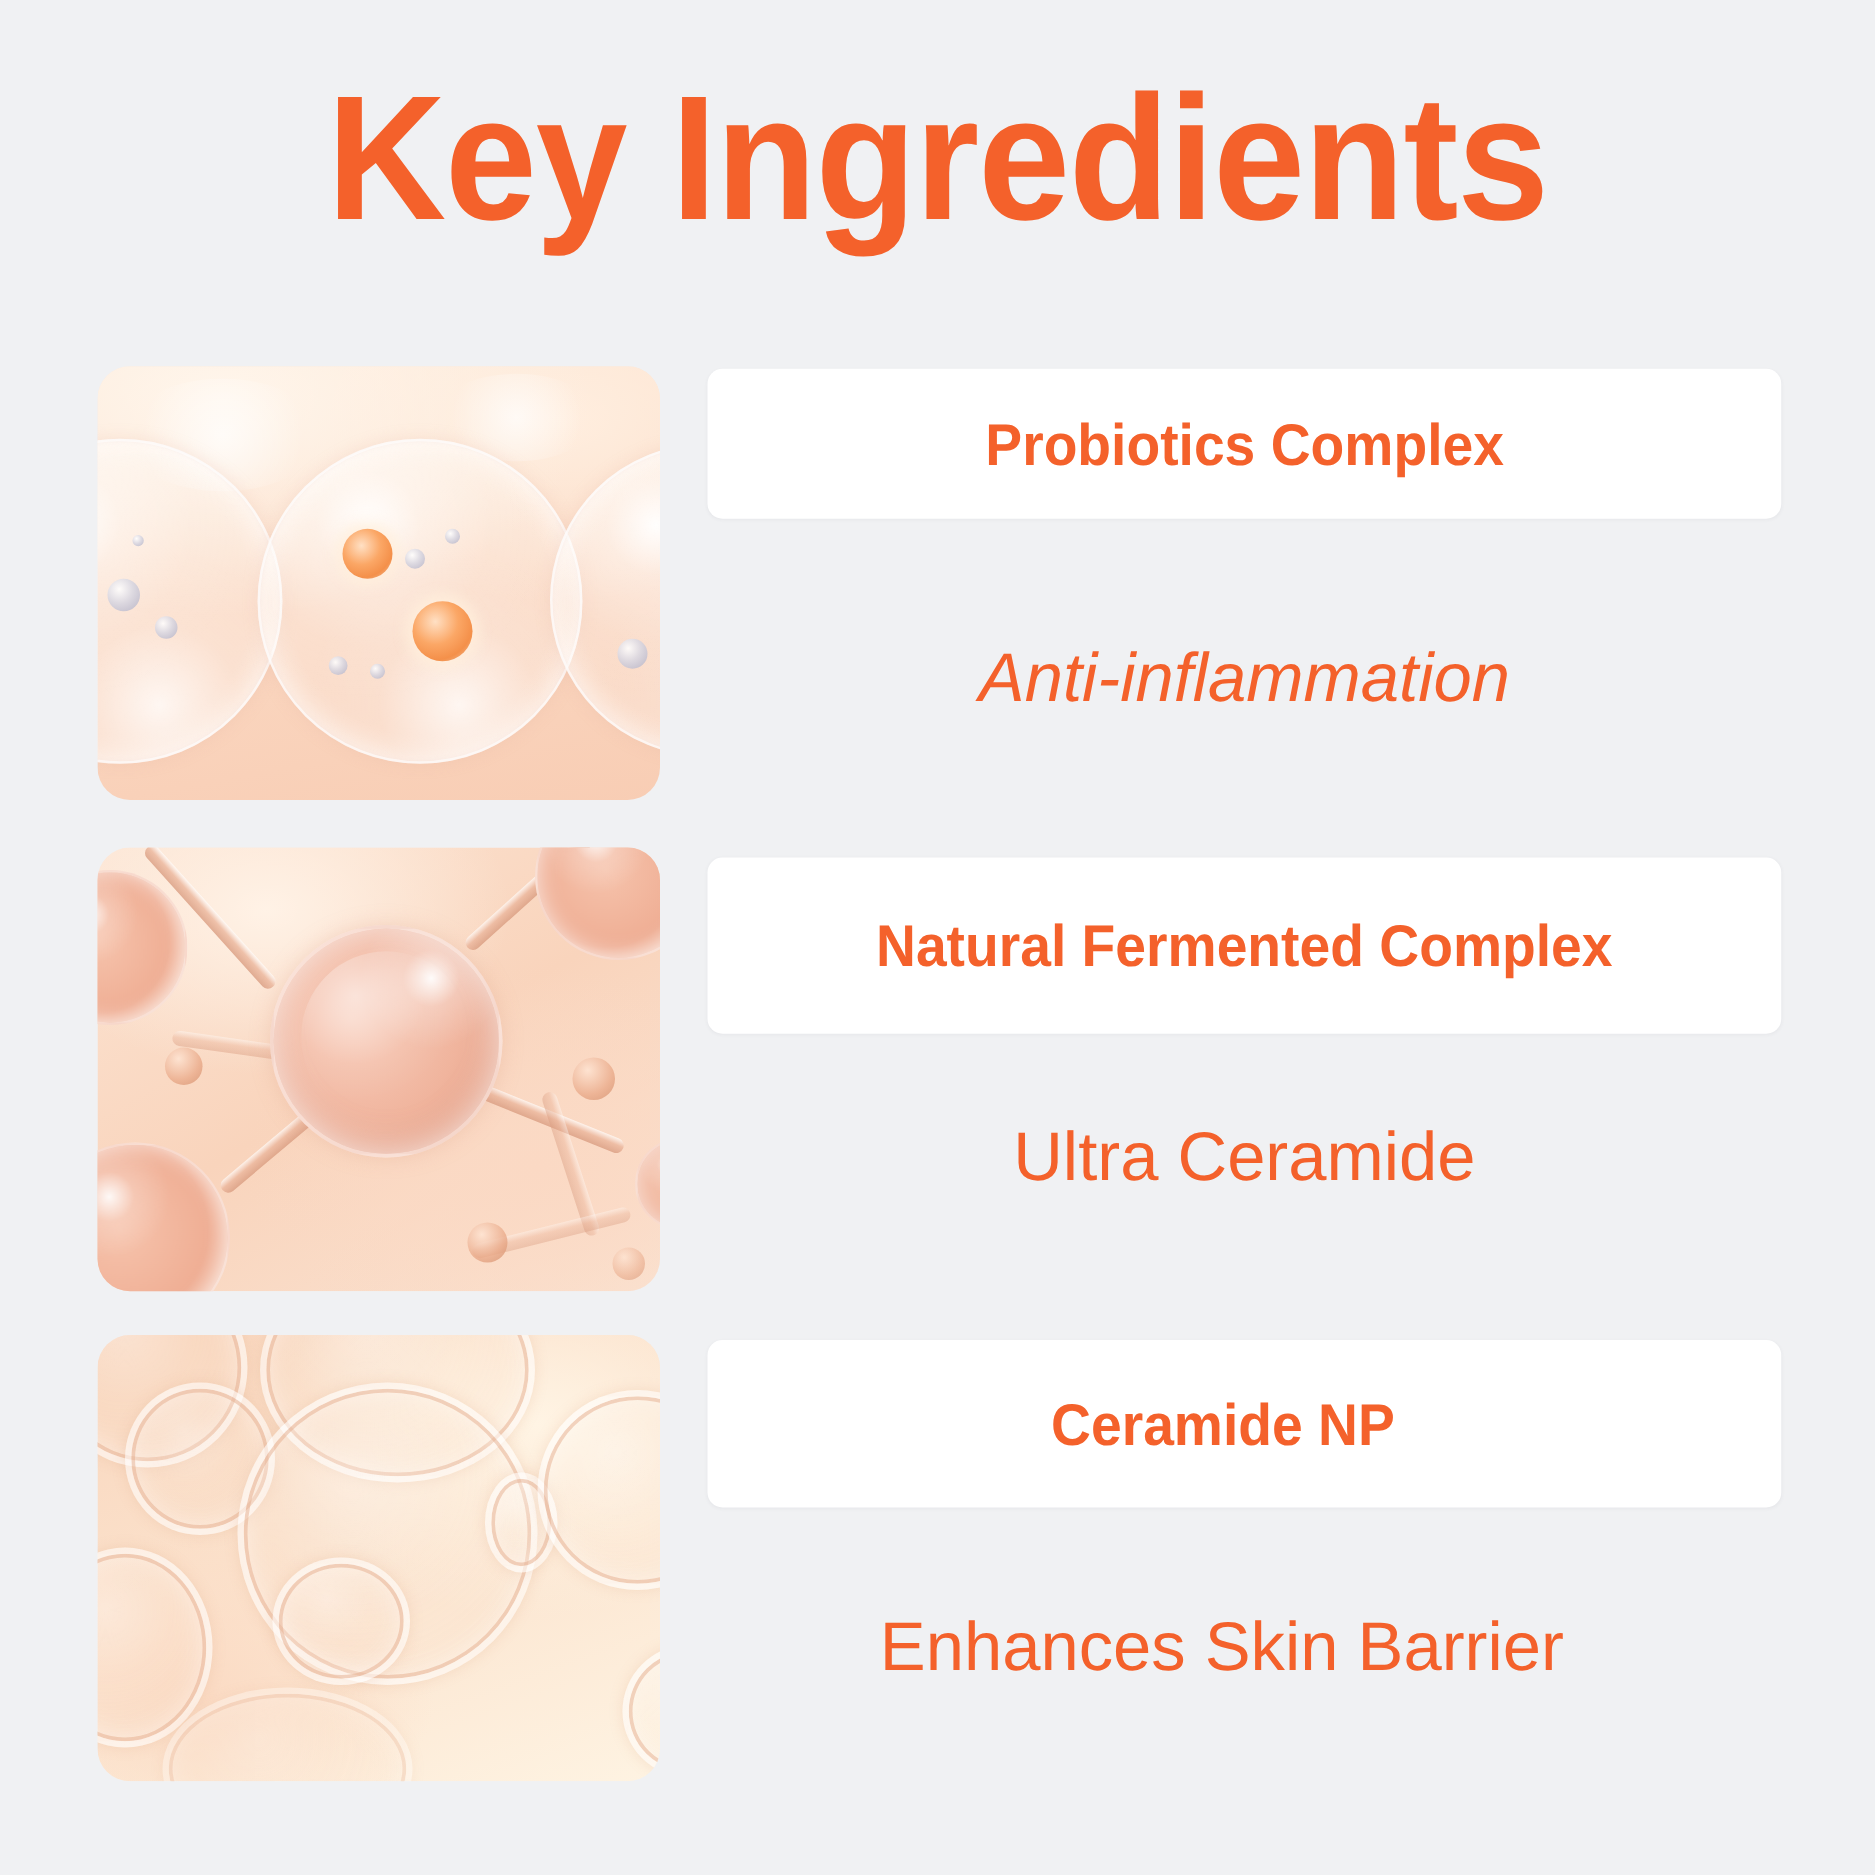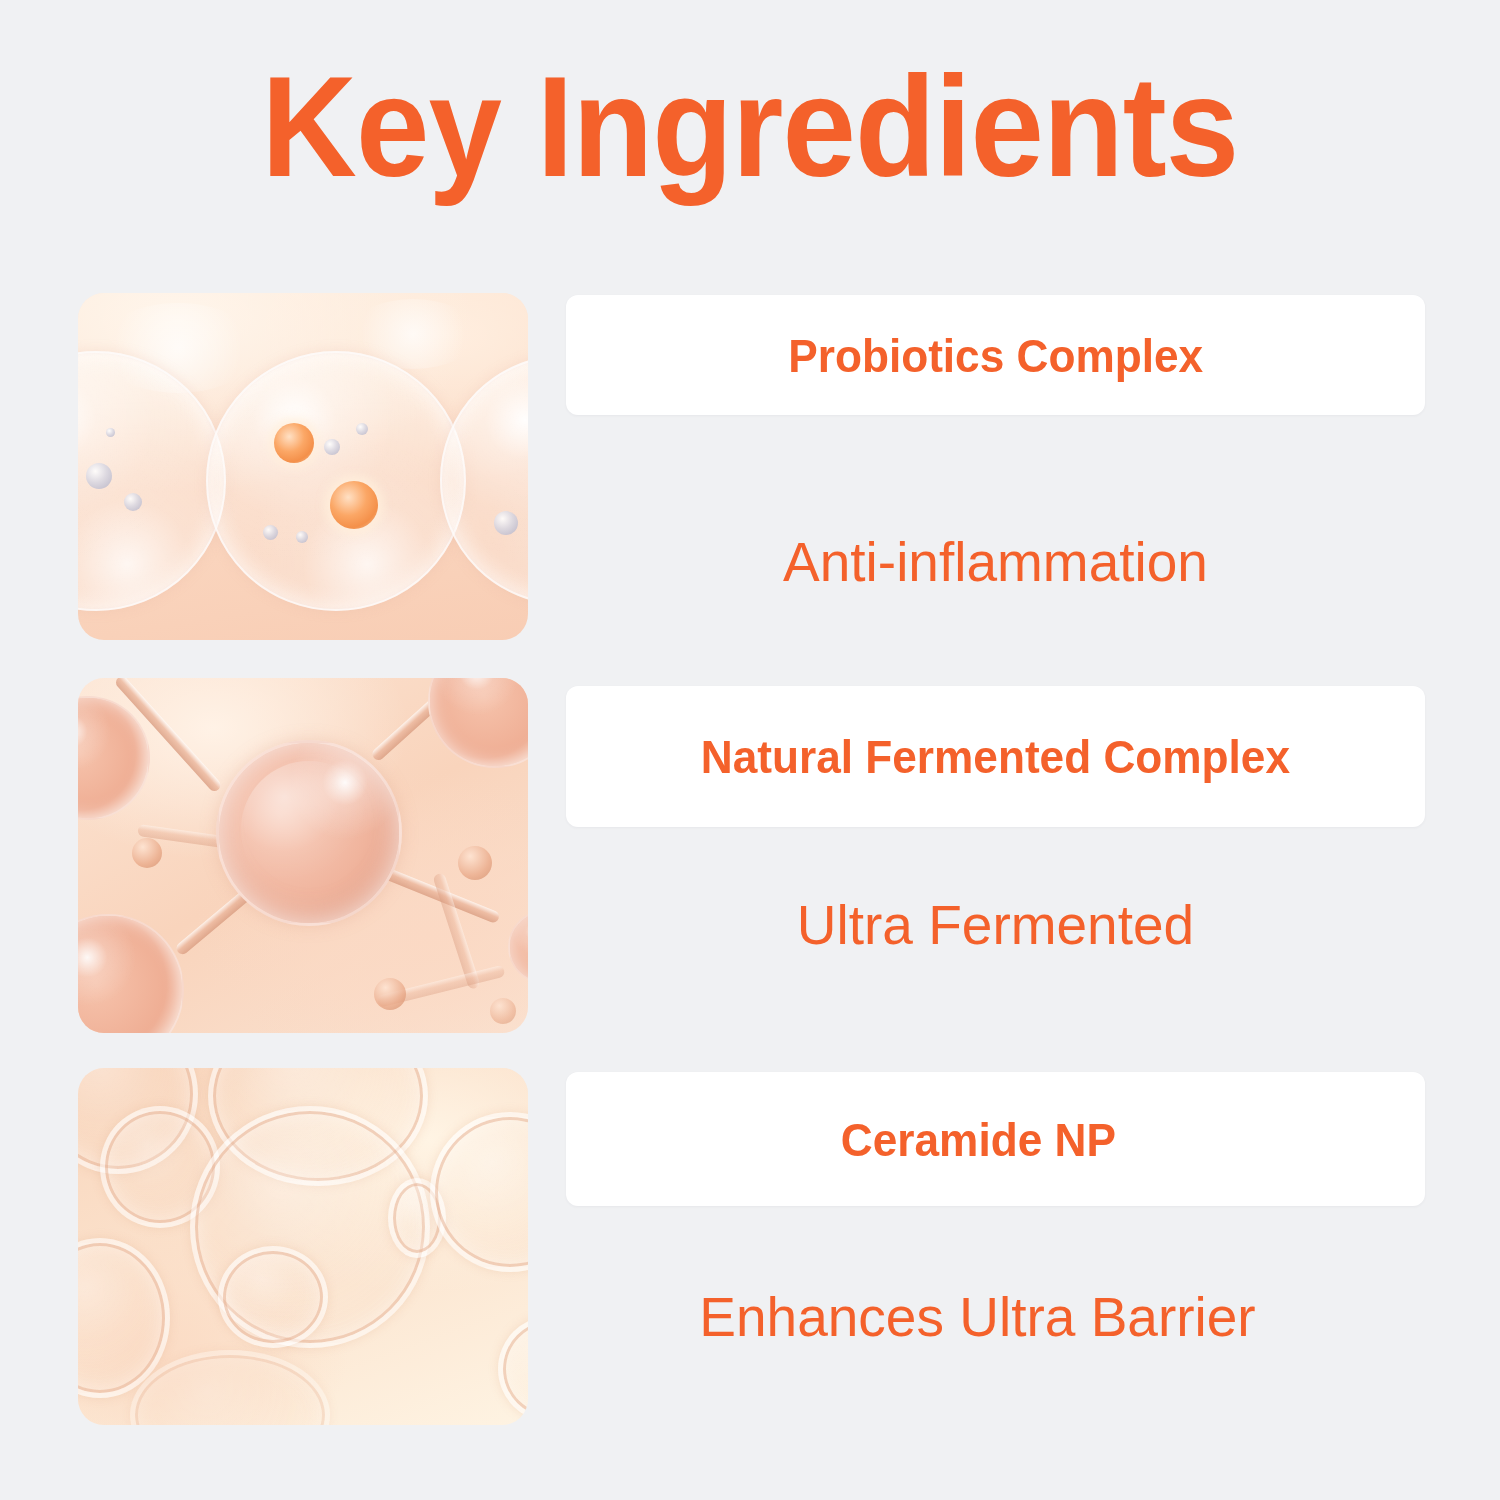--- a/index.html
+++ b/index.html
@@ -182,21 +182,21 @@
   .benefit{
     position:absolute;
     left:566px;width:859px;
     text-align:center;
     font-family:"Liberation Sans","DejaVu Sans",sans-serif;
     font-weight:400;
     font-size:55px;
     color:#F4612B;
     white-space:nowrap;
   }
-  .benefit-1{top:530px;}
+  .benefit-1{top:510px;font-style:italic;}
   .benefit-2{top:893px;}
   .benefit-3{top:1285px;}
   .benefit-3{transform:translateX(-18px);}
 </style>
 </head>
 <body>
 
 <div class="page-title">Key Ingredients</div>
 
 <div class="row row-1">
@@ -254,21 +254,21 @@
 
       <div class="bigmol"></div>
     </div>
   </div>
 </div>
 
 <div class="name-card card-2">
   <span class="name-text">Natural Fermented Complex</span>
 </div>
 
-<div class="benefit benefit-2">Ultra Fermented</div>
+<div class="benefit benefit-2">Ultra Ceramide</div>
 
 <div class="row row-3">
   <div class="tile tile-3">
     <div class="tile-inner bg-oil">
       <div class="ring" style="left:-40px;top:-54px;width:150px;height:150px;"></div>
       <div class="ring" style="left:22px;top:38px;width:110px;height:112px;"></div>
       <div class="ring" style="left:130px;top:-62px;width:210px;height:170px;"></div>
       <div class="ring" style="left:112px;top:38px;width:230px;height:232px;"></div>
       <div class="ring" style="left:140px;top:178px;width:100px;height:92px;"></div>
       <div class="ring" style="left:310px;top:110px;width:48px;height:70px;"></div>
@@ -277,13 +277,13 @@
       <div class="ring" style="left:420px;top:248px;width:96px;height:96px;"></div>
       <div class="ring" style="left:52px;top:282px;width:190px;height:120px;opacity:.55;"></div>
     </div>
   </div>
 </div>
 
 <div class="name-card card-3">
   <span class="name-text">Ceramide NP</span>
 </div>
 
-<div class="benefit benefit-3">Enhances Ultra Barrier</div>
+<div class="benefit benefit-3">Enhances Skin Barrier</div>
 
 </body></html>

